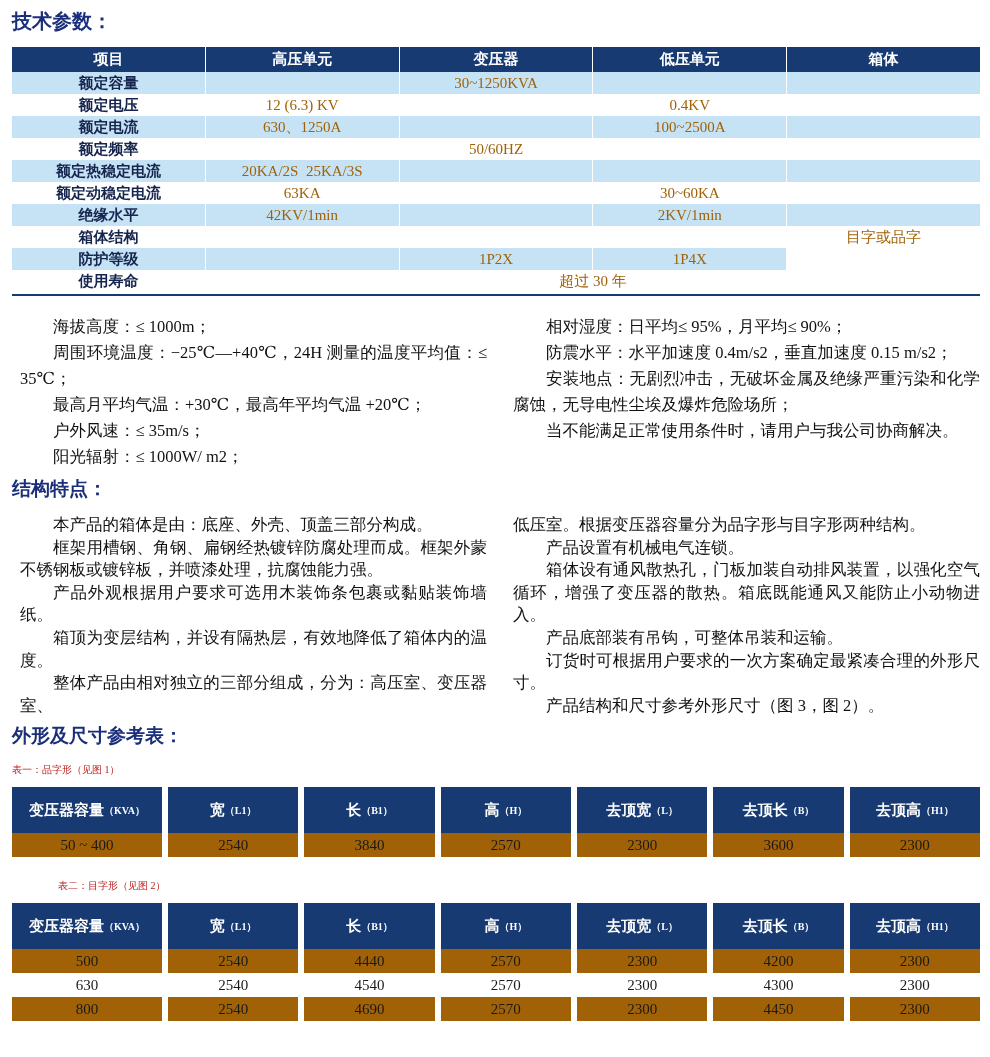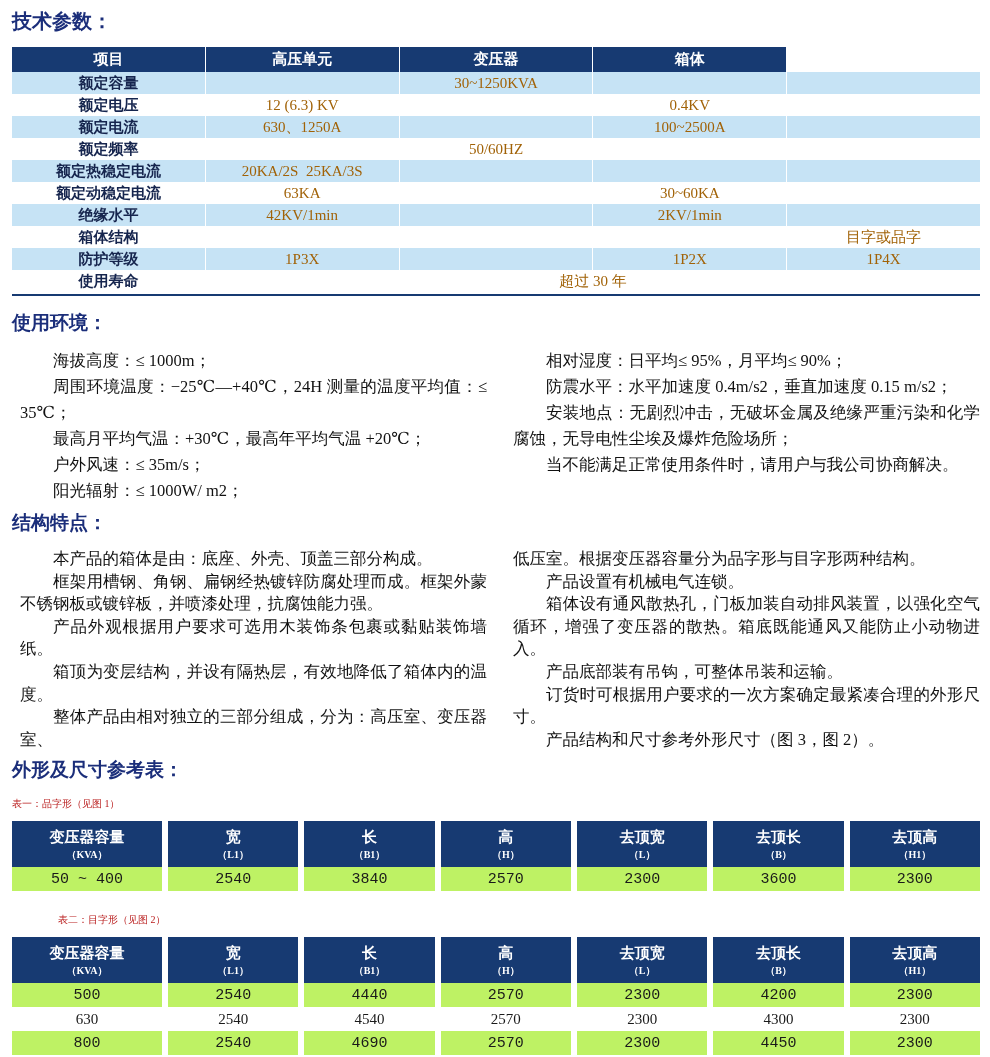--- a/index.html
+++ b/index.html
@@ -30,39 +30,40 @@
             text-indent:2em;color:#111;}
   .twocol.tight p{line-height:22.6px;}
   .twocol p.noind{text-indent:0;}
 
   
   .cap{font-size:10px;margin:14px 0 10px 0;color:#b91c1c;}
   .dtable{width:968px;}
   .drow{display:grid;grid-template-columns:150px repeat(6,1fr);column-gap:6px;}
   .drow .cell{display:flex;align-items:center;justify-content:center;
               height:24px;font-size:15px;color:#1a1a1a;}
-  .drow.dhead .cell{flex-direction:column;height:46px;background:#173a72;
+  .drow.dhead .cell{flex-direction:row;height:46px;background:#173a72;
                     color:#ffffff;font-weight:bold;line-height:1.3;}
   .drow.dhead .sub{font-size:10px;font-weight:bold;}
-  .drow.alt .cell{background:#bef264;font-family:Liberation Mono, monospace;}
+  .drow.alt .cell{background:#a16207;}
   .gap6{height:6px;}
   .gap14{height:14px;}
 </style>
 </head>
 <body>
 
 <div class="page">
 
   <h2 class="sec">技术参数：</h2>
 
   <div class="ttable">
     <div class="trow thead">
       <div class="cell">项目</div>
       <div class="cell">高压单元</div>
       <div class="cell">变压器</div>
+      <div class="cell">低压单元</div>
       <div class="cell">箱体</div>
     </div>
 
     <div class="trow alt">
       <div class="cell lbl">额定容量</div>
       <div class="cell"></div>
       <div class="cell">30~1250KVA</div>
       <div class="cell"></div>
       <div class="cell"></div>
     </div>
@@ -110,34 +111,32 @@
     </div>
     <div class="trow">
       <div class="cell lbl">箱体结构</div>
       <div class="cell"></div>
       <div class="cell"></div>
       <div class="cell"></div>
       <div class="cell">目字或品字</div>
     </div>
     <div class="trow alt">
       <div class="cell lbl">防护等级</div>
-      <div class="cell">1P3X</div>
       <div class="cell"></div>
       <div class="cell">1P2X</div>
       <div class="cell">1P4X</div>
     </div>
     <div class="trow">
       <div class="cell lbl">使用寿命</div>
       <div class="cell span25">超过 30 年</div>
     </div>
     <div class="tline"></div>
   </div>
 
   <div class="gap14"></div>
-  <h2 class="sec small">使用环境：</h2>
   <div class="twocol">
     <div class="col">
       <p>海拔高度：≤ 1000m；</p>
       <p>周围环境温度：−25℃—+40℃，24H 测量的温度平均值：≤ 35℃；</p>
       <p>最高月平均气温：+30℃，最高年平均气温 +20℃；</p>
       <p>户外风速：≤ 35m/s；</p>
       <p>阳光辐射：≤ 1000W/ m2；</p>
     </div>
     <div class="col">
       <p>相对湿度：日平均≤ 95%，月平均≤ 90%；</p>

